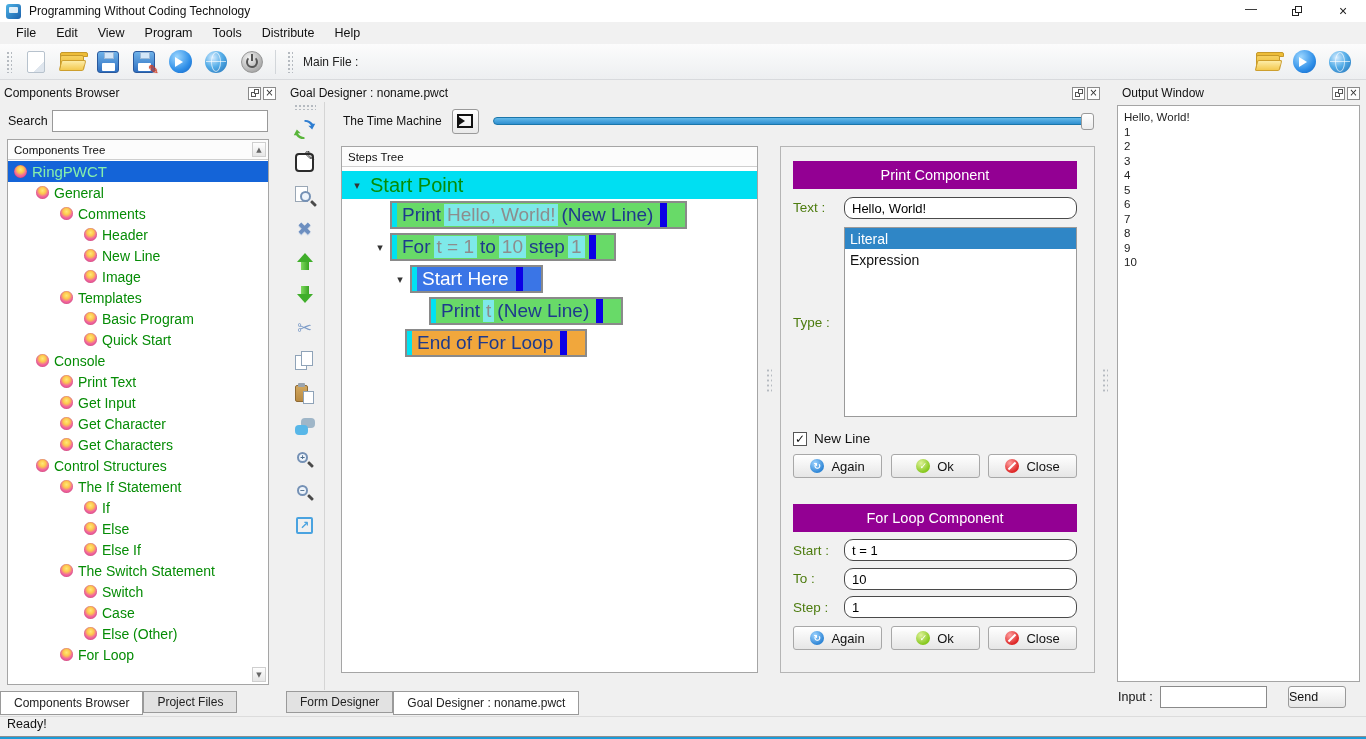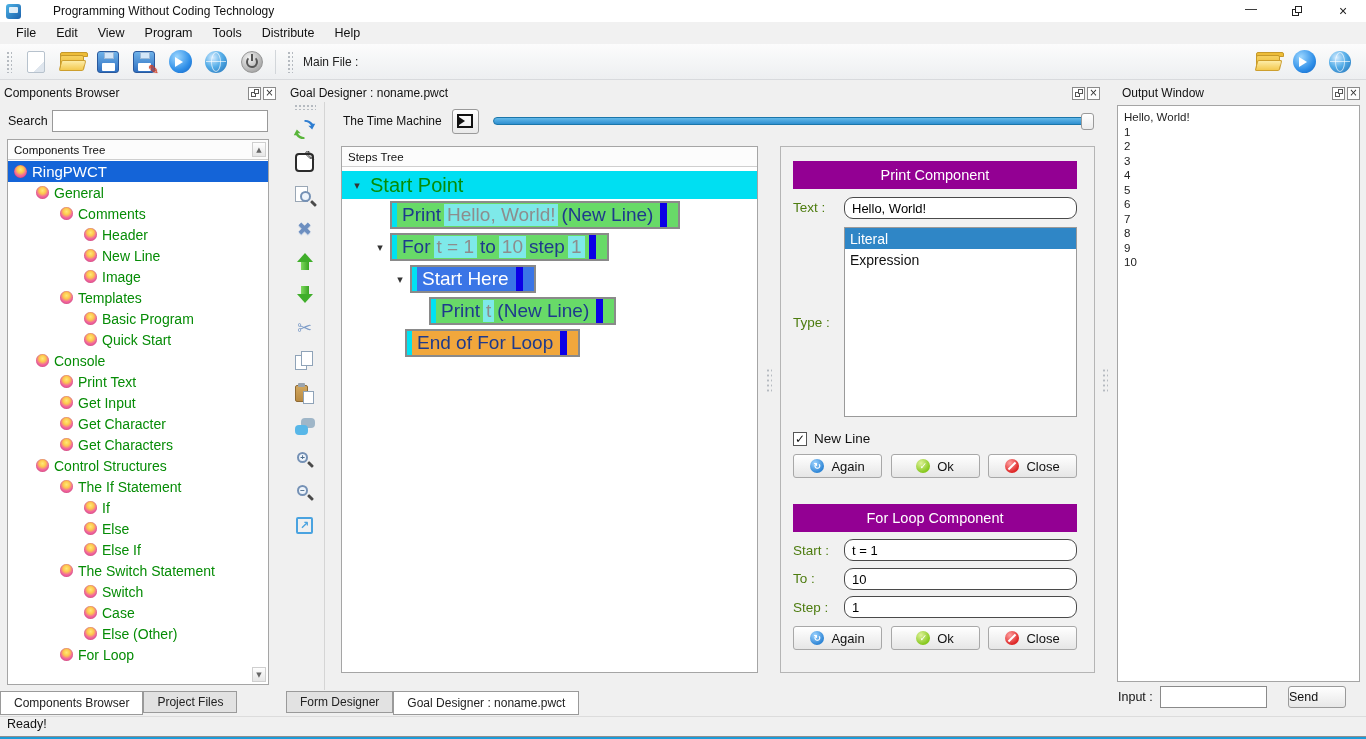--- a/index.html
+++ b/index.html
@@ -1,21 +1,21 @@
 <!DOCTYPE html>
 <html><head>
 <meta charset="utf-8">
 <style>
   * { box-sizing: border-box; margin: 0; padding: 0; }
   html,body { width:1366px; height:739px; overflow:hidden; }
   body { font-family:"Liberation Sans", sans-serif; background:#f0f0f0; position:relative; color:#111; }
   .ico { font-family:"DejaVu Sans", sans-serif; }
 
   
-  #titlebar { position:absolute; top:0; left:0; width:1366px; height:22px; background:#fff; display:flex; align-items:center;gap:24px; }
+  #titlebar { position:absolute; top:0; left:0; width:1366px; height:22px; background:#fff; display:flex; align-items:center; }
   #app-icon { width:15px; height:15px; margin-left:6px; border-radius:3px; background:linear-gradient(135deg,#4db3e6,#1b5faa); position:relative; }
   #app-icon span { position:absolute; inset:3px 3px 6px 3px; background:rgba(255,255,255,.85); border-radius:1px; }
   #win-title { font-size:12px; margin-left:8px; }
   #win-controls { margin-left:auto; display:flex; height:22px; }
   .win-btn { width:46px; height:22px; display:flex; align-items:center; justify-content:center; font-size:12px; color:#222; }
   .min-glyph { display:inline-block; transform:translateY(-2px); }
   .restore-glyph { position:relative; width:10px; height:10px; }
   .restore-glyph .a { position:absolute; left:0; bottom:0; width:7px; height:7px; border:1px solid #222; background:#fff; }
   .restore-glyph .b { position:absolute; right:0; top:0; width:7px; height:7px; border:1px solid #222; background:#fff; }
   .close-glyph { font-size:14px; }
@@ -71,21 +71,21 @@
   #tree-box { left:7px; top:139px; width:262px; height:546px; }
   #tree-box .box-hdr { padding-right:2px; }
   #tree-up { margin-left:auto; }
   #tree-down { position:absolute; bottom:2px; right:2px; }
   #tree-items { position:relative; padding-top:1px; }
   .titem { height:21px; display:flex; align-items:center; }
   .titem .sphere { width:13px; height:13px; border-radius:50%; flex:0 0 13px; margin-right:5px;
       background:radial-gradient(circle at 50% 35%,#ffe87a 0%,#fdc84d 30%,#f1659d 58%,#e14b8b 90%); box-shadow:inset 0 0 1px rgba(120,0,40,.5); }
   .titem .tlabel { font-size:14px; color:#068c06; white-space:nowrap; }
   .titem.sel { background:#1464d8; }
-  .titem.sel .tlabel { color:#ffffff; font-size:15px; }
+  .titem.sel .tlabel { color:#86efac; font-size:15px; }
 
   
   #vtoolbar { position:absolute; left:285px; top:102px; width:40px; height:588px; border-right:1px solid #d5d5d5; display:flex; flex-direction:column; align-items:center; }
   #vtoolbar .hgrip { width:22px; height:6px; background-image:radial-gradient(circle,#b5bac0 1px,transparent 1.2px); background-size:4px 4px; margin:2px 0 4px; }
   .vbtn { width:32px; height:31px; display:flex; align-items:center; justify-content:center; flex:0 0 31px; margin-bottom:2px; }
   .i-edit { width:19px; height:19px; border:2px solid #2b2b2b; border-radius:4px; background:#fff; position:relative; }
   .i-edit .p { position:absolute; right:-4px; top:-7px; font-size:14px; color:#2b2b2b; }
   .i-magdoc { position:relative; width:20px; height:20px; }
   .i-magdoc .doc { position:absolute; left:0; top:0; width:13px; height:16px; background:#fff; border:1px solid #9aa7b5; }
   .mag { position:relative; width:15px; height:15px; }
@@ -120,21 +120,21 @@
   #tm-btn .film .tri { width:0; height:0; border-left:6px solid #111; border-top:4px solid transparent; border-bottom:4px solid transparent; margin-left:1px; }
   #tm-slider { flex:1; height:8px; background:linear-gradient(#63b9e9,#2f8fd0); border:1px solid #1b76aa; border-radius:4px; position:relative; margin-left:14px; }
   #tm-slider .handle { position:absolute; right:-1px; top:-5px; width:13px; height:17px; background:linear-gradient(#ffffff,#ececec); border:1px solid #9a9a9a; border-radius:3px; }
 
   #steps-box { left:341px; top:146px; width:417px; height:527px; }
   #steps-body { padding-top:2px; }
   .srow { height:32px; display:flex; align-items:center; }
   .srow.start { background:#00dff2; height:28px; margin-top:2px; }
   .tri { font-size:11px; color:#333; width:14px; text-align:center; flex:0 0 14px; }
   .sp-label { font-size:20px; color:#068c06; margin-left:6px; white-space:nowrap; }
-  .blk { display:inline-flex; align-items:center; border:2px solid #8a8a8a; background:#68da68; height:28px; padding-right:11px; white-space:nowrap; }
+  .blk { display:inline-flex; align-items:center; border:2px solid #8a8a8a; background:#68da68; height:28px; padding-right:18px; white-space:nowrap; }
   .blk .strip { width:5px; align-self:stretch; background:#00e2f2; margin-right:2px; }
   .blk .endbar { width:7px; align-self:stretch; background:#0b00e6; margin-left:4px; }
   .seg { font-size:19px; padding:0 3px; }
   .seg.kw { color:#1e3a8c; }
   .seg.var { background:#7ee9e9; color:#8d8d8d; }
   .blk.blue { background:#3a75e6; }
   .blk.blue .seg { color:#fff; }
   .blk.orange { background:#f1a73c; }
 
   

